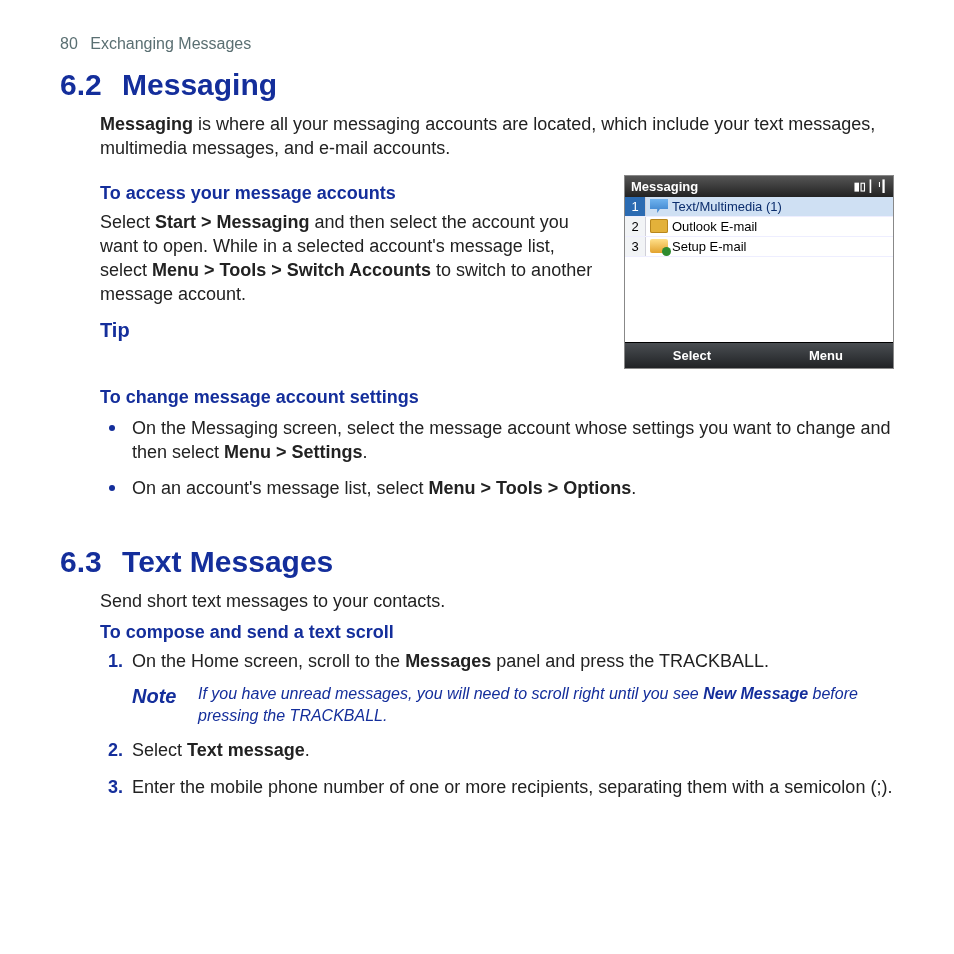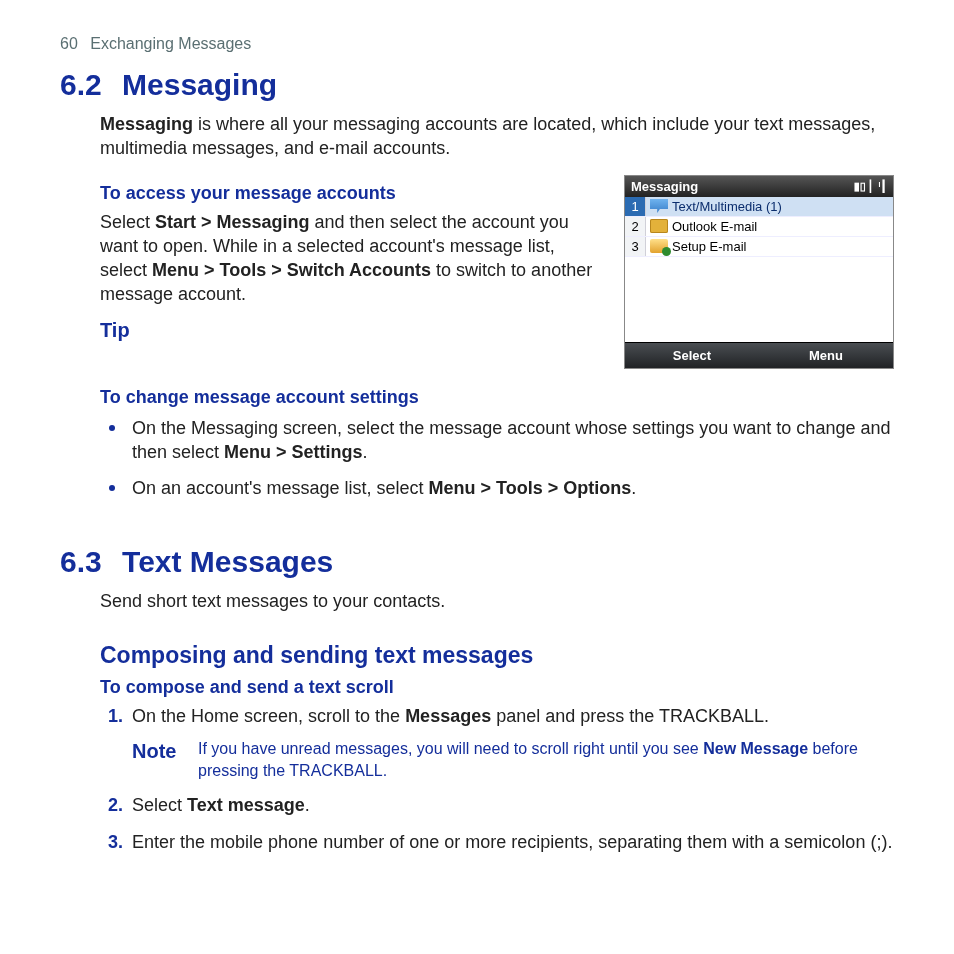--- a/index.html
+++ b/index.html
@@ -69,21 +69,21 @@
   h2.section-sub {
     color: #142E9B;
     font-size: 23px;
     font-weight: 700;
     margin: 28px 0 4px 0;
   }
   ol.steps { margin: 6px 0 0 0; padding-left: 28px; }
   ol.steps > li { margin-bottom: 12px; padding-left: 4px; line-height:1.35; }
   ol.steps > li::marker { color: #142E9B; font-weight: 700; }
 
-  .note-indent { margin: 10px 0 10px 0; }
+  .note-indent { margin: 10px 0 10px 0; font-style: italic; }
 
   
   .device-shot {
     width: 268px;
     border: 1px solid #888;
     font-family: Tahoma, sans-serif;
     font-size: 13px;
     color: #000;
     background: #fff;
   }
@@ -133,21 +133,21 @@
   .ico-setup::after{ content:""; position:absolute; right:-3px; bottom:-3px; width:9px; height:9px; background:#2e8b2e; border-radius:50%; }
 
   b { font-weight:700; }
 </style>
 </head>
 <body>
 
 <div class="page">
 
   <div class="page-header">
-    <span class="num">60</span>
+    <span class="num">80</span>
     <span>Exchanging Messages</span>
   </div>
 
   <h1>
     <span class="secno">6.2</span>
     <span>Messaging</span>
   </h1>
 
   <div class="body-indent">
     <p>
@@ -209,21 +209,20 @@
   </div>
 
   <h1 style="margin-top:45px">
     <span class="secno">6.3</span>
     <span>Text Messages</span>
   </h1>
 
   <div class="body-indent">
     <p>Send short text messages to your contacts.</p>
 
-    <h2 class="section-sub">Composing and sending text messages</h2>
     <div class="subhead-blue">To compose and send a text scroll</div>
 
     <ol class="steps">
       <li>
         <span>On the Home screen, scroll to the </span><b>Messages</b><span> panel and press the TRACKBALL.</span>
         <div class="note-row note-indent">
           <div class="note-label">Note</div>
           <div class="note-text">
             <span>If you have unread messages, you will need to scroll right until you see </span><b>New Message</b><span> before pressing the TRACKBALL.</span>
           </div>

